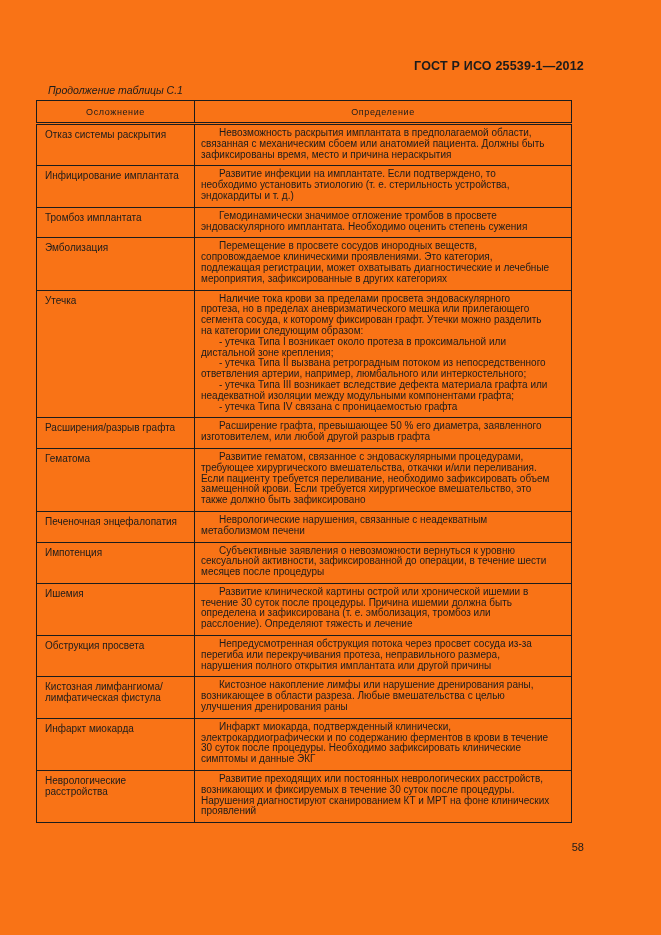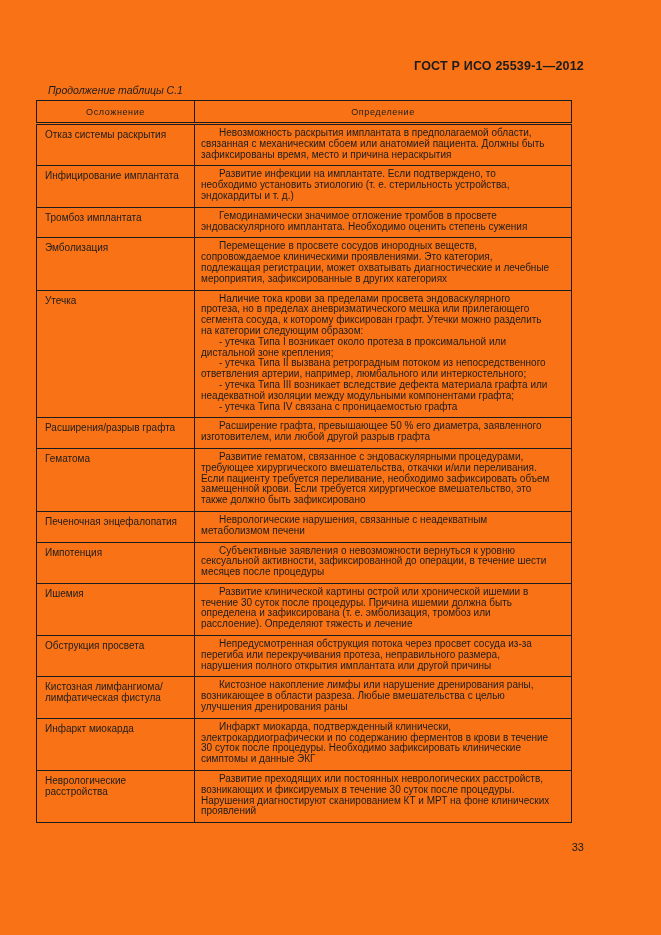--- a/index.html
+++ b/index.html
@@ -190,15 +190,15 @@
         </tr>
         <tr>
           <td class="complication-cell">Неврологические расстройства</td>
           <td class="definition-cell">
             <p>Развитие преходящих или постоянных неврологических расстройств, возникающих и фиксируемых в течение 30 суток после процедуры. Нарушения диагностируют сканированием КТ и МРТ на фоне клинических проявлений</p>
           </td>
         </tr>
       </tbody>
   </table>
 
-  <div class="page-number">33</div>
+  <div class="page-number">58</div>
 
 </div>
 
 </body></html>

